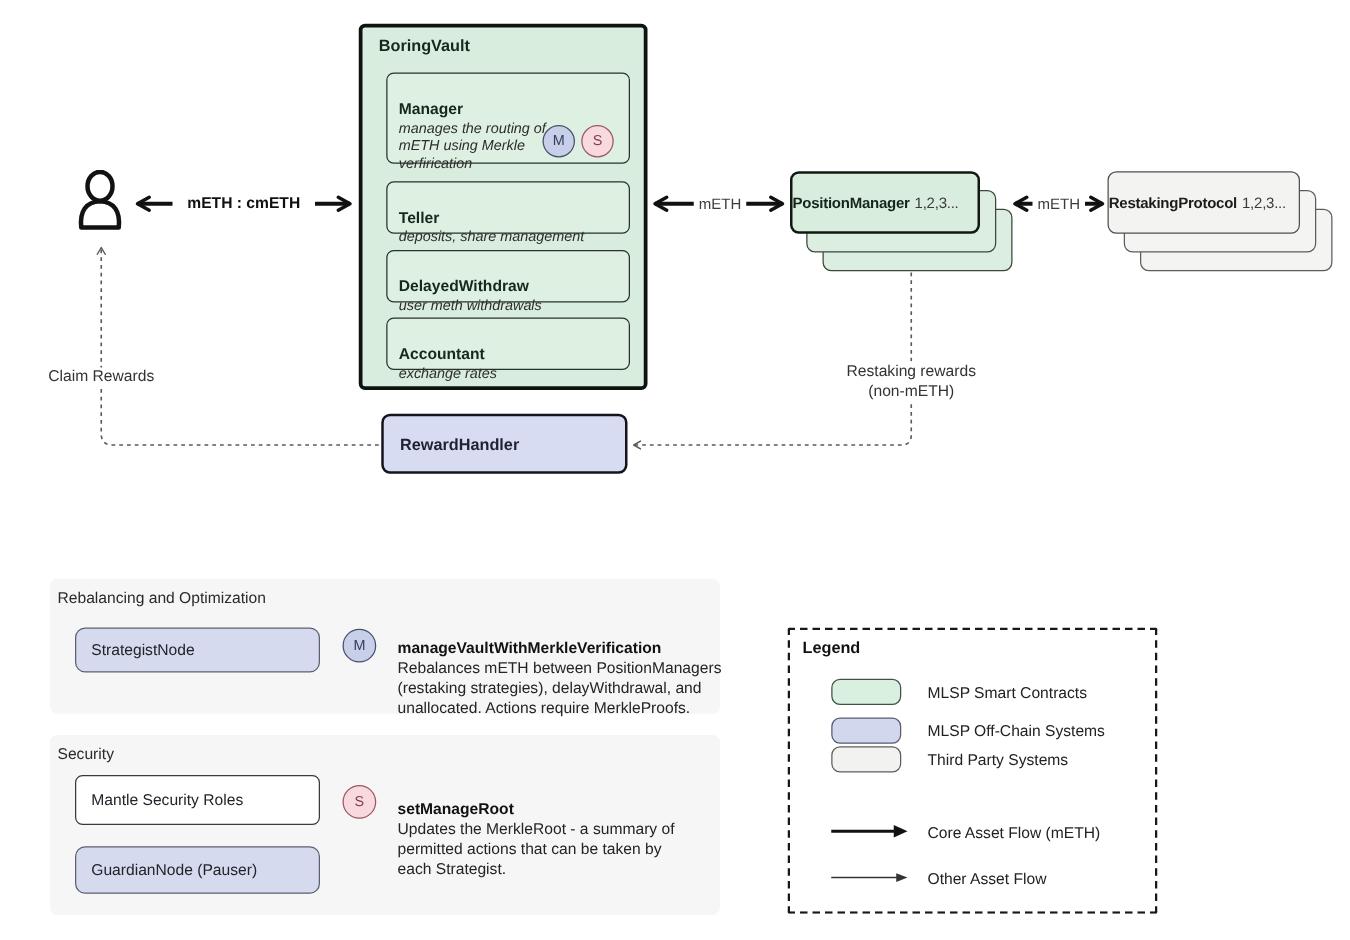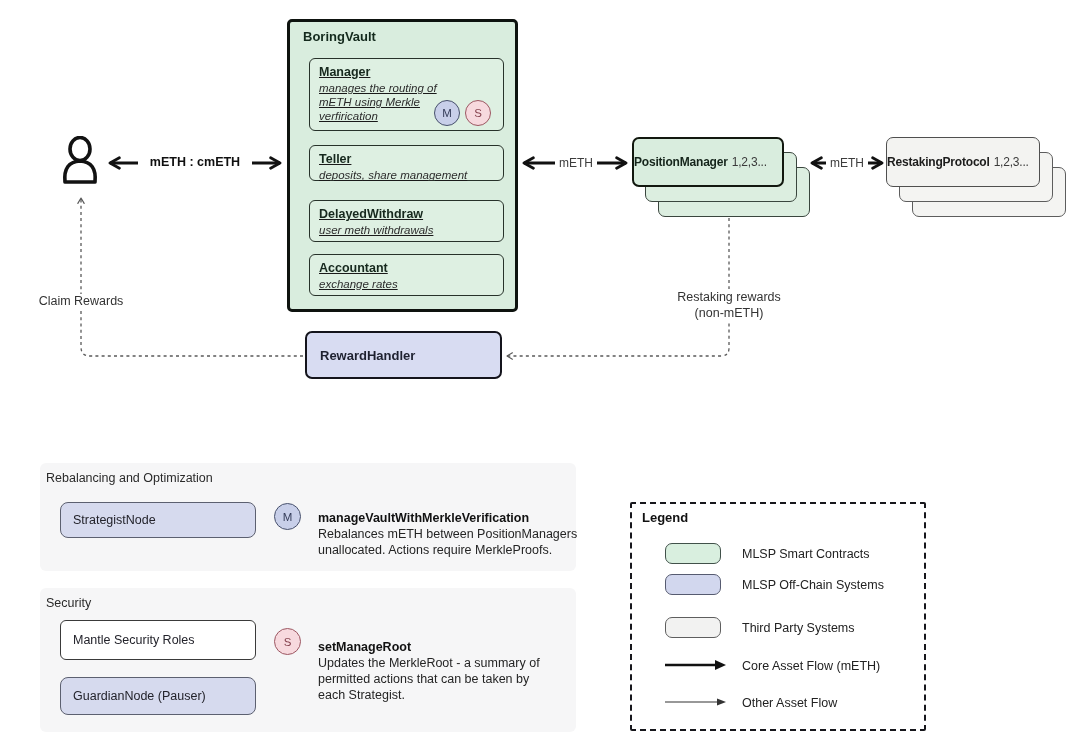--- a/index.html
+++ b/index.html
@@ -5,21 +5,21 @@
   html,body{margin:0;padding:0;background:#fff;}
   #canvas{position:relative;width:1080px;height:752px;background:#ffffff;overflow:hidden;
           font-family:"Liberation Sans",sans-serif;color:#1a1a1a;}
   .abs{position:absolute;box-sizing:border-box;}
 
   
   #vault{left:287px;top:19px;width:231px;height:293px;background:#d9edde;
          border:3px solid #0e130f;border-radius:5px;}
   #vault-title{left:13px;top:7px;font-size:13px;font-weight:700;color:#142a1d;}
   .module{position:absolute;left:19px;width:195px;background:#def0e2;border:1.4px solid #27322a;
-          border-radius:6px;padding:5px 9px;box-sizing:border-box;text-decoration:underline;}
+          border-radius:6px;padding:20px 9px;box-sizing:border-box;}
   .module-name{font-size:12.5px;font-weight:700;color:#16281d;line-height:16px;}
   .module-desc{font-size:11.5px;font-style:italic;color:#2c2c2c;line-height:14px;margin-top:1px;}
   #module-0{top:36px;height:73px;}
   #module-1{top:123px;height:36px;}
   #module-2{top:178px;height:42px;}
   #module-3{top:232px;height:42px;}
   .badge{position:absolute;width:26px;height:26px;border-radius:50%;display:flex;align-items:center;
          justify-content:center;font-size:11.5px;box-sizing:border-box;}
   .badge-m{background:#c8cfe9;border:1.4px solid #47506c;color:#343c58;}
   .badge-s{background:#f7d9de;border:1.4px solid #9c5762;color:#85424e;}
@@ -167,20 +167,21 @@
 
   <div id="panel-rebalancing" class="panel">
     <div class="panel-title">Rebalancing and Optimization</div>
     <div id="strategist" class="node-box node-lavender">
       <span>StrategistNode</span>
     </div>
     <div id="badge-m-panel" class="badge badge-m">M</div>
     <div id="desc-rebalancing" class="desc-block">
       <div class="desc-heading">manageVaultWithMerkleVerification</div>
       <div>Rebalances mETH between PositionManagers</div>
+      <div>(restaking strategies), delayWithdrawal, and</div>
       <div>unallocated. Actions require MerkleProofs.</div>
     </div>
   </div>
 
   <div id="panel-security" class="panel">
     <div class="panel-title">Security</div>
     <div id="mantle" class="node-box">
       <span>Mantle Security Roles</span>
     </div>
     <div id="guardian" class="node-box node-lavender">
@@ -199,21 +200,21 @@
     <div id="legend-title" class="abs">Legend</div>
 
     <div class="legend-row" style="top:39px;">
       <div class="legend-swatch sw-green"></div>
       <div class="legend-label">MLSP Smart Contracts</div>
     </div>
     <div class="legend-row" style="top:70px;">
       <div class="legend-swatch sw-lavender"></div>
       <div class="legend-label">MLSP Off-Chain Systems</div>
     </div>
-    <div class="legend-row" style="top:113px;">
+    <div class="legend-row" style="top:93px;">
       <div class="legend-swatch sw-gray"></div>
       <div class="legend-label">Third Party Systems</div>
     </div>
 
     <div class="legend-row" style="top:151px;">
       <svg class="legend-arrow" width="70" height="14" viewBox="0 0 70 14">
         <line x1="3" y1="7" x2="54" y2="7" stroke="#111" stroke-width="2.4"></line>
         <path d="M53 2 L64 7 L53 12 Z" fill="#111"></path>
       </svg>
       <div class="legend-label">Core Asset Flow (mETH)</div>

